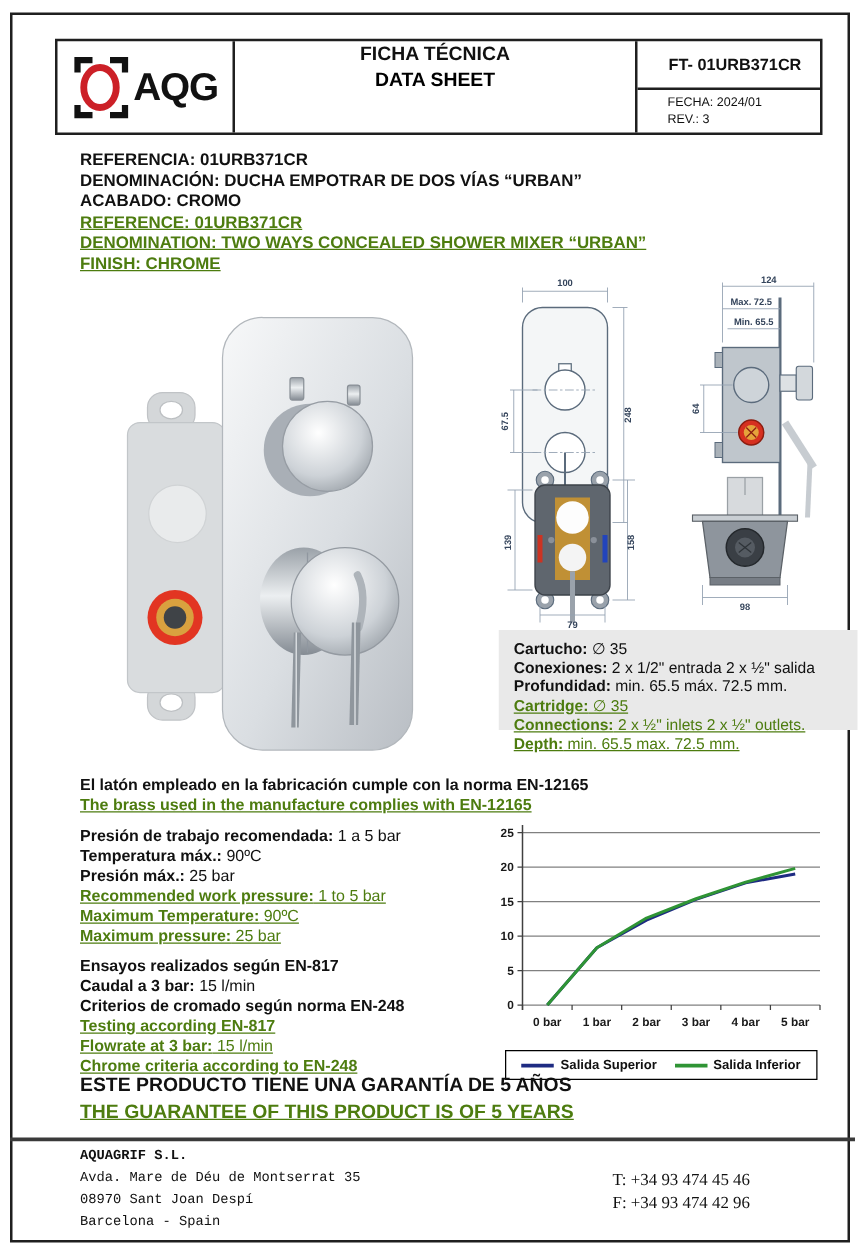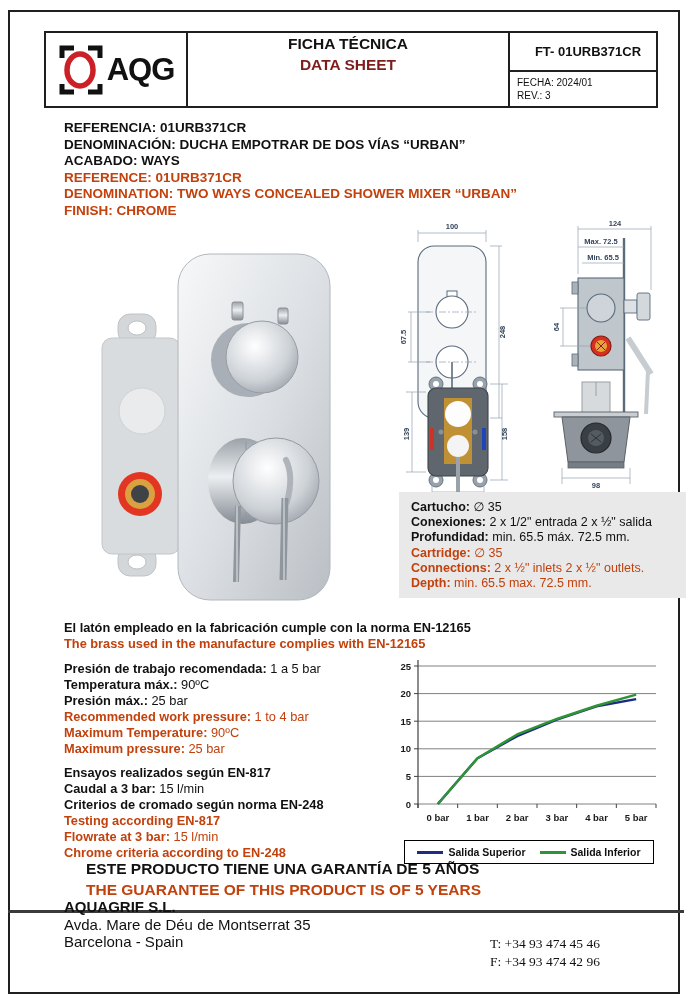--- a/index.html
+++ b/index.html
@@ -6,48 +6,48 @@
   #page{position:relative;width:692px;height:1000px;background:#ffffff;overflow:hidden;
         font-family:"Liberation Sans",sans-serif;color:#111;}
   .abs{position:absolute;}
   .page-border{left:8px;top:10px;width:668px;height:980px;border:2px solid #1f1f1f;}
   
   .hdr{left:44px;top:31px;width:614px;height:77px;border:2px solid #1f1f1f;display:flex;box-sizing:border-box;background:#fff;}
   .hdr-logo{width:140px;border-right:2px solid #1f1f1f;display:flex;align-items:center;justify-content:center;gap:3px;}
   .logo-text{font-size:31px;font-weight:900;letter-spacing:-1px;color:#111;}
   .hdr-title{flex:1;text-align:center;line-height:21px;}
   .hdr-title .t1{font-size:15.5px;font-weight:bold;color:#111;}
-  .hdr-title .t2{font-size:15.5px;font-weight:bold;color:#7f1d1d;}
+  .hdr-title .t2{font-size:15.5px;font-weight:bold;color:#000000;}
   .hdr-right{width:148px;border-left:2px solid #1f1f1f;display:flex;flex-direction:column;box-sizing:border-box;}
   .hdr-ref{height:37px;border-bottom:2px solid #1f1f1f;display:flex;align-items:center;justify-content:center;
            font-size:13px;font-weight:bold;padding-left:10px;}
-  .hdr-meta{flex:1;padding:4px 7px;font-size:10px;line-height:13px;}
+  .hdr-meta{flex:1;padding:4px 24px;font-size:10px;line-height:13px;}
   
   .refblock{left:64px;top:120px;font-size:13.5px;line-height:16.5px;}
   .refblock div{font-weight:bold;white-space:nowrap;}
-  .g{color:#c2410c;}
+  .g{color:#4d7c0f;text-decoration:underline;}
   .ln{white-space:nowrap;}
   .lb{font-weight:bold;}
-  .specsbox{left:399px;top:492px;width:287px;height:106px;background:#e9e9e9;box-sizing:border-box;
+  .specsbox{left:399px;top:504px;width:287px;height:80px;background:#e9e9e9;box-sizing:border-box;
             padding:8px 12px;font-size:12.5px;line-height:15.2px;}
   .norm{left:64px;top:620px;font-size:12.8px;line-height:16px;}
   .norm div{font-weight:bold;white-space:nowrap;}
   .pressure{left:64px;top:661px;font-size:12.8px;line-height:16px;}
   .tests{left:64px;top:765px;font-size:12.8px;line-height:16px;}
   .warranty{left:64px;top:858px;font-size:15.5px;line-height:21px;}
-  .warranty div{font-weight:bold;white-space:nowrap;margin-left:22px;}
+  .warranty div{font-weight:bold;white-space:nowrap;}
   
   #flow-chart{left:388px;top:652px;width:278px;height:186px;}
   .legend{left:404px;top:840px;width:250px;height:24px;border:1.5px solid #000;display:flex;
           align-items:center;justify-content:center;gap:14px;font-size:10.5px;font-weight:bold;background:#fff;box-sizing:border-box;}
   .legend-item{display:flex;align-items:center;gap:5px;}
   .legend-swatch{display:inline-block;width:26px;height:3px;background:#333;}
   
   .footer-rule{left:8px;top:910px;width:676px;height:3px;background:#3a3a3a;}
-  .footer-left{left:64px;top:898px;font-family:Liberation Sans, sans-serif;font-size:15px;line-height:17.5px;}
+  .footer-left{left:64px;top:917px;font-family:Liberation Mono, monospace;font-size:11px;line-height:17.5px;}
   .footer-left .company{font-weight:bold;}
   .footer-right{left:400px;top:935px;width:200px;text-align:right;font-family:"Liberation Serif",serif;
                 font-size:13.5px;line-height:17.5px;}
   svg text{font-family:"Liberation Sans",sans-serif;}
   .dimtxt{font-size:7.5px;font-weight:600;fill:#35455c;}
 </style>
 </head>
 <body>
 
 <div id="page">
@@ -73,21 +73,21 @@
       <div class="hdr-meta">
         <div>FECHA: 2024/01</div>
         <div>REV.: 3</div>
       </div>
     </div>
   </div>
 
   <div class="abs refblock">
     <div>REFERENCIA: 01URB371CR</div>
     <div>DENOMINACIÓN: DUCHA EMPOTRAR DE DOS VÍAS “URBAN”</div>
-    <div>ACABADO: WAYS</div>
+    <div>ACABADO: CROMO</div>
     <div class="g">REFERENCE: 01URB371CR</div>
     <div class="g">DENOMINATION: TWO WAYS CONCEALED SHOWER MIXER “URBAN”</div>
     <div class="g">FINISH: CHROME</div>
   </div>
 
   <svg class="abs" style="left:90px;top:246px;" width="248" height="364" viewBox="0 0 248 364">
     <defs>
       <linearGradient id="gPlate" x1="0" y1="0" x2="1" y2="1">
         <stop offset="0" stop-color="#f7f8f9"></stop>
           <stop offset="0.55" stop-color="#dadee2"></stop>
@@ -261,21 +261,21 @@
 
   <div class="abs norm">
     <div>El latón empleado en la fabricación cumple con la norma EN-12165</div>
     <div class="g">The brass used in the manufacture complies with EN-12165</div>
   </div>
 
   <div class="abs pressure">
     <div class="ln"><span class="lb">Presión de trabajo recomendada:</span><span> 1 a 5 bar</span></div>
     <div class="ln"><span class="lb">Temperatura máx.:</span><span> 90ºC</span></div>
     <div class="ln"><span class="lb">Presión máx.:</span><span> 25 bar</span></div>
-    <div class="ln g"><span class="lb">Recommended work pressure:</span><span> 1 to 4 bar</span></div>
+    <div class="ln g"><span class="lb">Recommended work pressure:</span><span> 1 to 5 bar</span></div>
     <div class="ln g"><span class="lb">Maximum Temperature:</span><span> 90ºC</span></div>
     <div class="ln g"><span class="lb">Maximum pressure:</span><span> 25 bar</span></div>
   </div>
 
   <div class="abs tests">
     <div class="ln"><span class="lb">Ensayos realizados según EN-817</span><span></span></div>
     <div class="ln"><span class="lb">Caudal a 3 bar:</span><span> 15 l/min</span></div>
     <div class="ln"><span class="lb">Criterios de cromado según norma EN-248</span><span></span></div>
     <div class="ln g"><span class="lb">Testing according EN-817</span><span></span></div>
     <div class="ln g"><span class="lb">Flowrate at 3 bar:</span><span> 15 l/min</span></div>
@@ -331,19 +331,20 @@
 
   <div class="abs warranty">
     <div>ESTE PRODUCTO TIENE UNA GARANTÍA DE 5 AÑOS</div>
     <div class="g">THE GUARANTEE OF THIS PRODUCT IS OF 5 YEARS</div>
   </div>
 
   <div class="abs footer-rule"></div>
   <div class="abs footer-left">
     <div class="company">AQUAGRIF S.L.</div>
     <div>Avda. Mare de Déu de Montserrat 35</div>
+    <div>08970 Sant Joan Despí</div>
     <div>Barcelona - Spain</div>
   </div>
   <div class="abs footer-right">
     <div>T: +34 93 474 45 46</div>
     <div>F: +34 93 474 42 96</div>
   </div>
 </div>
 
 </body></html>

